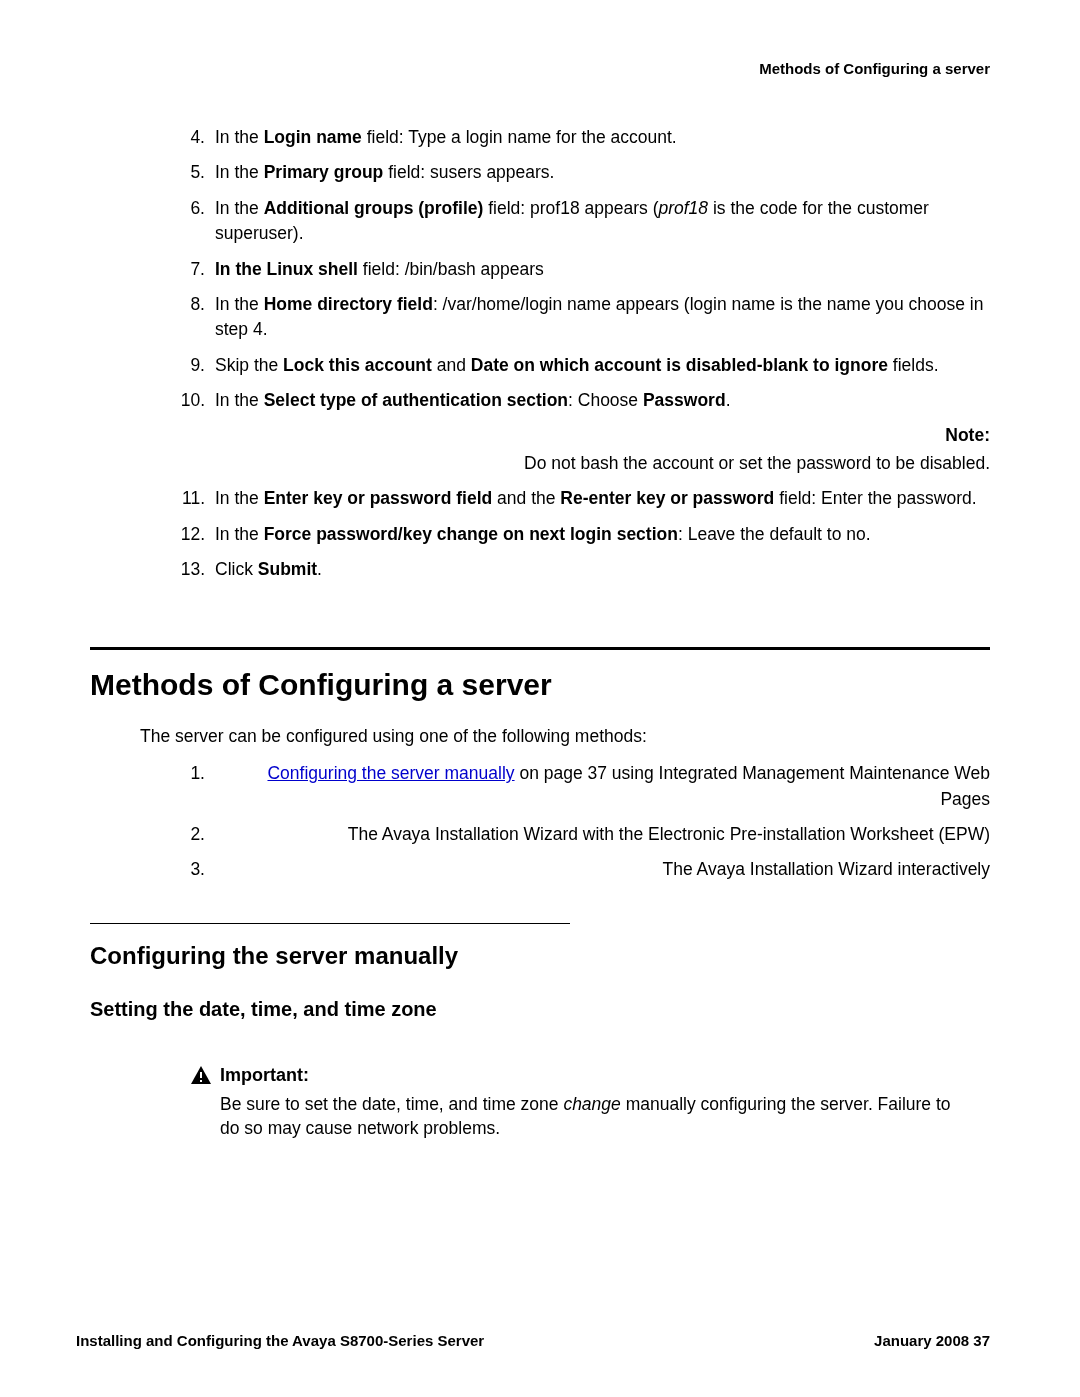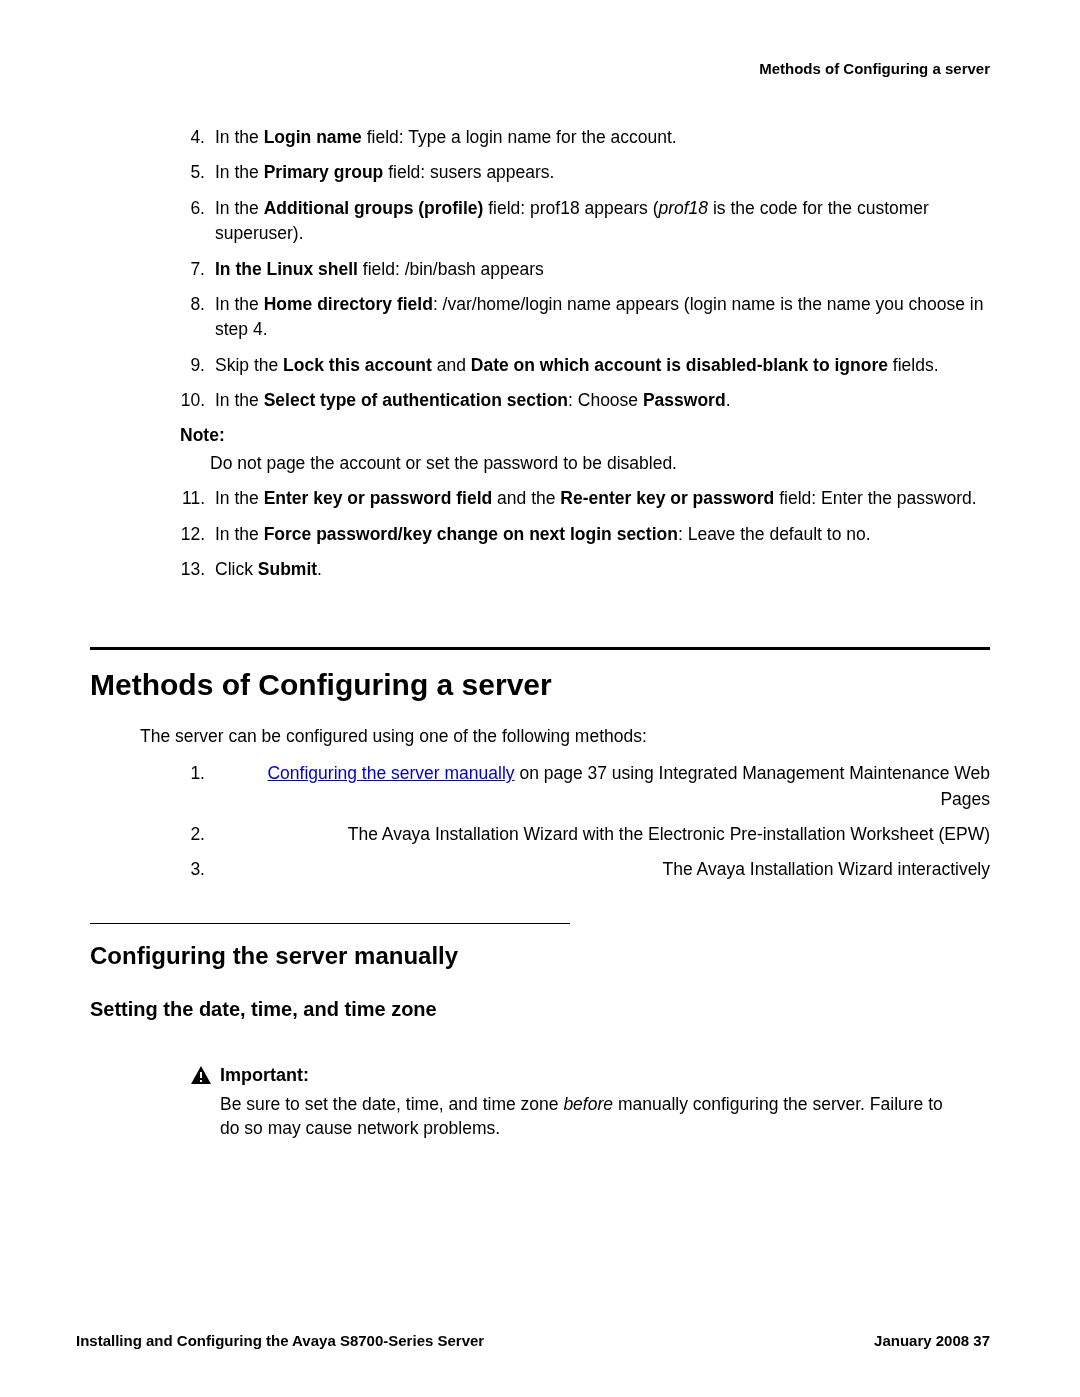--- a/index.html
+++ b/index.html
@@ -184,24 +184,24 @@
   <div class="step">
     <div class="step-num">9.</div>
     <div class="step-body"><span>Skip the </span><span class="bold">Lock this account</span><span> and </span><span class="bold">Date on which account is disabled-blank to ignore</span><span> fields.</span></div>
   </div>
 
   <div class="step">
     <div class="step-num">10.</div>
     <div class="step-body"><span>In the </span><span class="bold">Select type of authentication section</span><span>: Choose </span><span class="bold">Password</span><span>.</span></div>
   </div>
 
-  <div class="step" style="">
+  <div class="step" style="margin-left:35px;text-align:right;">
     <div class="step-body">
       <div class="note-label">Note:</div>
-      <div class="note-text">Do not page the account or set the password to be disabled.</div>
+      <div class="note-text">Do not bash the account or set the password to be disabled.</div>
     </div>
   </div>
 
   <div class="step">
     <div class="step-num">11.</div>
     <div class="step-body"><span>In the </span><span class="bold">Enter key or password field</span><span> and the </span><span class="bold">Re-enter key or password</span><span> field: Enter the password.</span></div>
   </div>
 
   <div class="step">
     <div class="step-num">12.</div>
@@ -246,21 +246,21 @@
   <div class="important-header">
     <span class="warn-icon">
       <svg width="22" height="20" viewBox="0 0 22 20">
         <path d="M11 1 L21 19 L1 19 Z" fill="#000"></path>
         <rect x="10" y="7" width="2" height="6" fill="#fff"></rect>
         <rect x="10" y="15" width="2" height="2" fill="#fff"></rect>
       </svg>
     </span>
     <span class="important-label">Important:</span>
   </div>
-  <div class="important-text"><span>Be sure to set the date, time, and time zone </span><span class="italic">before</span><span> manually configuring the server. Failure to do so may cause network problems.</span></div>
+  <div class="important-text"><span>Be sure to set the date, time, and time zone </span><span class="italic">change</span><span> manually configuring the server. Failure to do so may cause network problems.</span></div>
 </div>
 
 <div class="footer">
   <div class="footer-left">Installing and Configuring the Avaya S8700-Series Server</div>
   <div class="footer-right">
     <span>January 2008</span>
     <span class="page-num">37</span>
   </div>
 </div>
 

